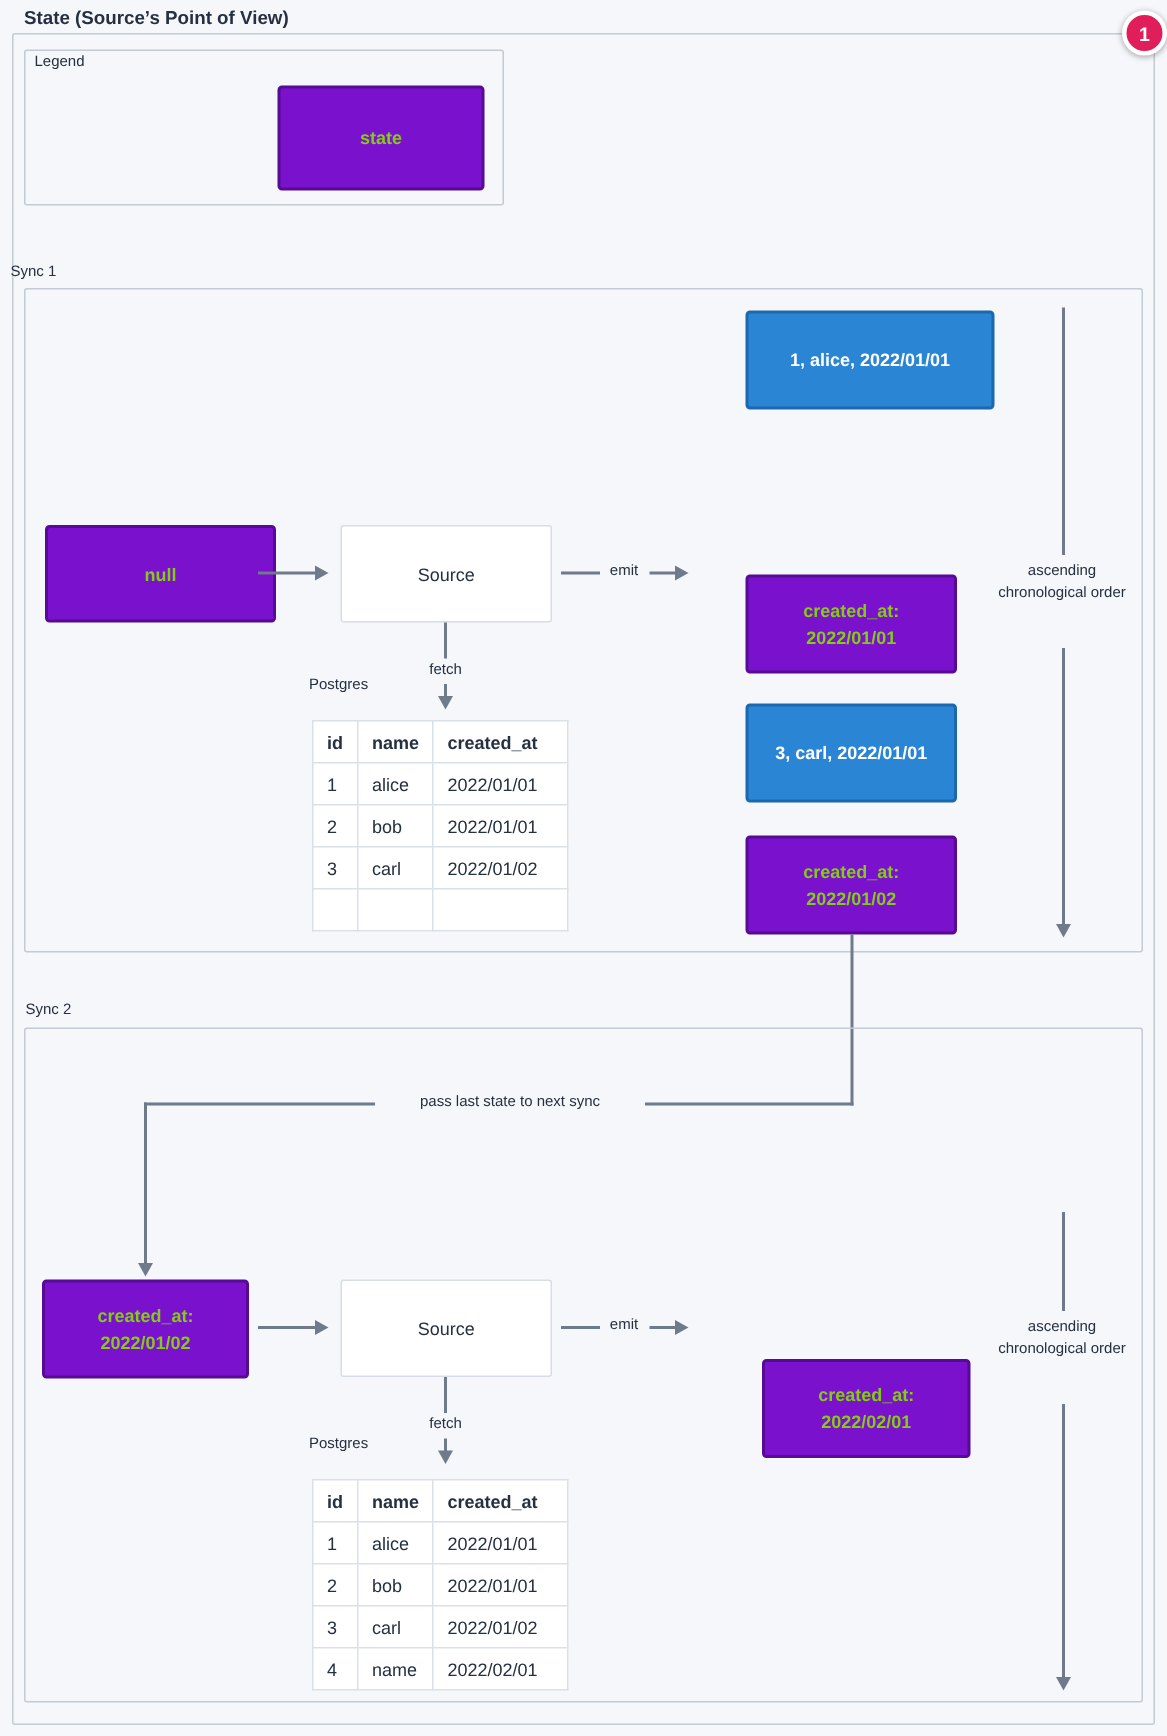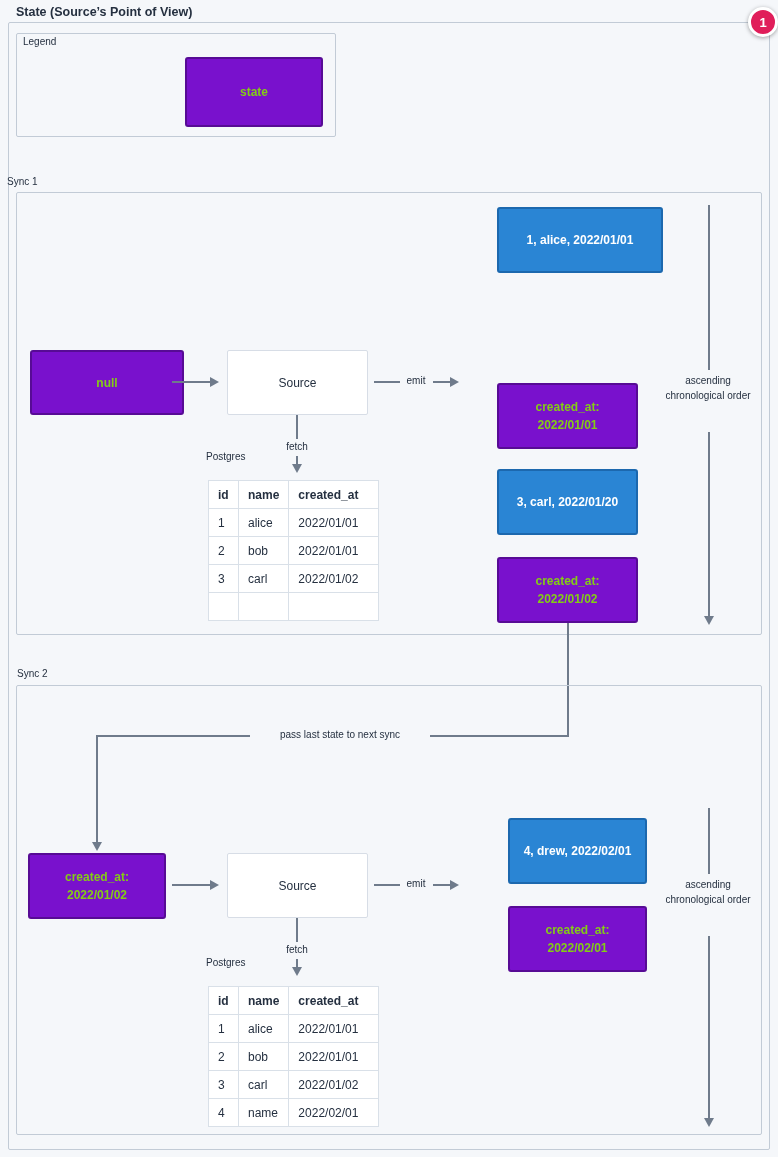--- a/index.html
+++ b/index.html
@@ -68,21 +68,21 @@
   <div class="node source" style="left:227px;top:350px;width:141px;height:65px;">Source</div>
 
   <div class="hl" style="left:374px;top:381px;width:26px;"></div>
   <div class="lbl center" style="left:399px;top:375px;width:34px;">emit</div>
   <div class="hl" style="left:433px;top:381px;width:17px;"></div>
   <div class="ar" style="left:450px;top:377px;"></div>
 
   <div class="node record" style="left:497px;top:207px;width:166px;height:66px;">1, alice, 2022/01/01</div>
   <div class="node state" style="left:497px;top:383px;width:141px;height:66px;">created_at:
 2022/01/01</div>
-  <div class="node record" style="left:497px;top:469px;width:141px;height:66px;">3, carl, 2022/01/20</div>
+  <div class="node record" style="left:497px;top:469px;width:141px;height:66px;">3, carl, 2022/01/01</div>
   <div class="node state" style="left:497px;top:557px;width:141px;height:66px;">created_at:
 2022/01/02</div>
 
   <div class="vl" style="left:708px;top:205px;height:165px;"></div>
   <div class="lbl center" style="left:664px;top:374px;width:88px;line-height:1.45;">ascending chronological order</div>
   <div class="vl" style="left:708px;top:432px;height:184px;"></div>
   <div class="ad" style="left:704px;top:616px;"></div>
 
   <div class="vl" style="left:296px;top:415px;height:24px;"></div>
   <div class="lbl center" style="left:277px;top:441px;width:40px;">fetch</div>
@@ -135,21 +135,20 @@
 2022/01/02</div>
   <div class="hl" style="left:172px;top:884px;width:38px;"></div>
   <div class="ar" style="left:210px;top:880px;"></div>
   <div class="node source" style="left:227px;top:853px;width:141px;height:65px;">Source</div>
 
   <div class="hl" style="left:374px;top:884px;width:26px;"></div>
   <div class="lbl center" style="left:399px;top:878px;width:34px;">emit</div>
   <div class="hl" style="left:433px;top:884px;width:17px;"></div>
   <div class="ar" style="left:450px;top:880px;"></div>
 
-  <div class="node record" style="left:508px;top:818px;width:139px;height:66px;">4, drew, 2022/02/01</div>
   <div class="node state" style="left:508px;top:906px;width:139px;height:66px;">created_at:
 2022/02/01</div>
 
   <div class="vl" style="left:708px;top:808px;height:66px;"></div>
   <div class="lbl center" style="left:664px;top:878px;width:88px;line-height:1.45;">ascending chronological order</div>
   <div class="vl" style="left:708px;top:936px;height:182px;"></div>
   <div class="ad" style="left:704px;top:1118px;"></div>
 
   <div class="vl" style="left:296px;top:918px;height:24px;"></div>
   <div class="lbl center" style="left:277px;top:944px;width:40px;">fetch</div>

